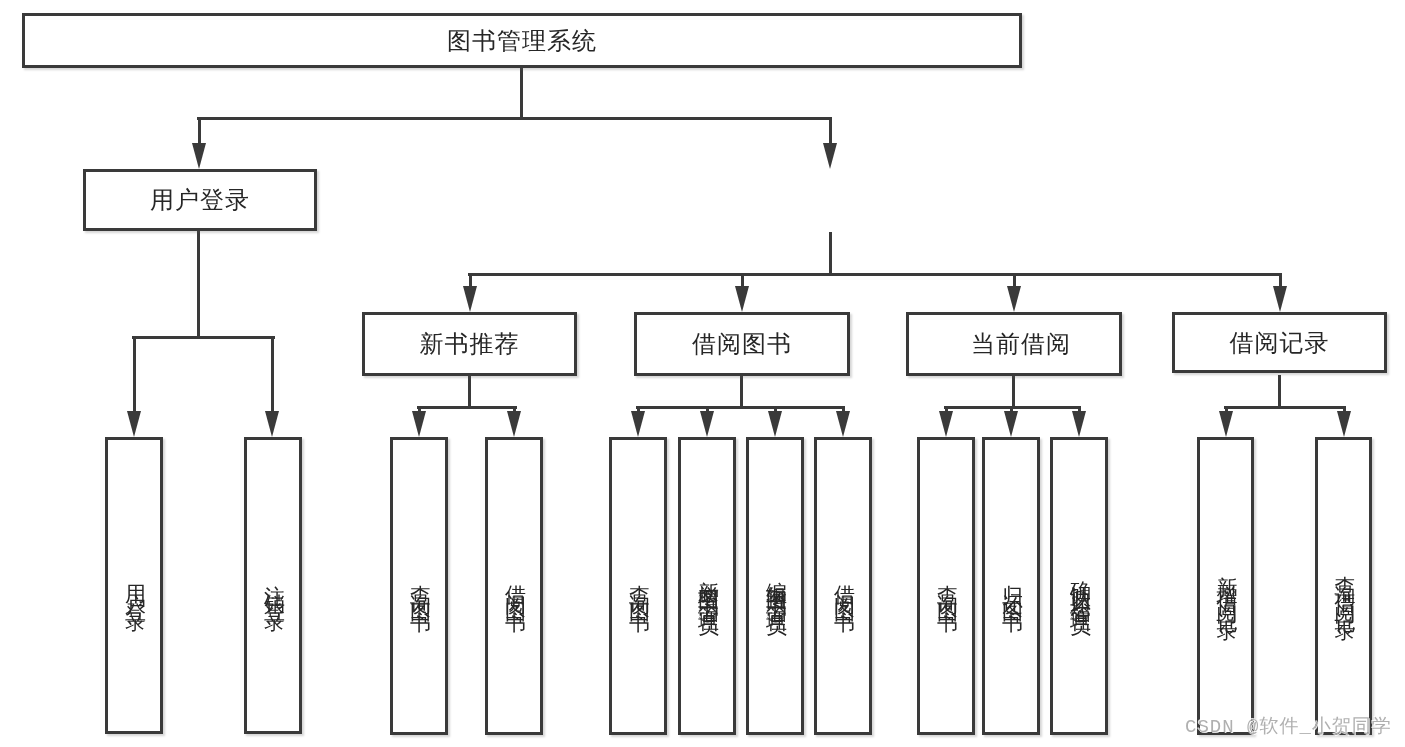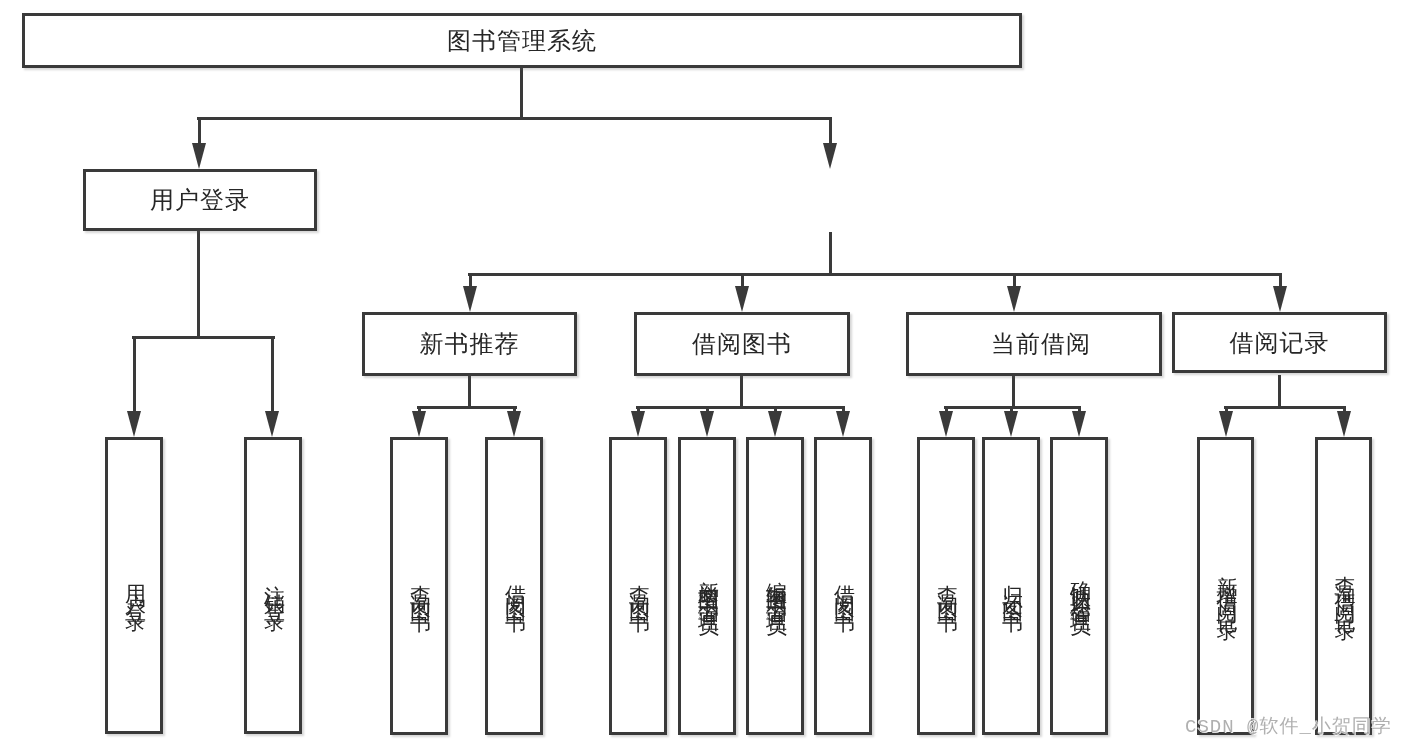--- a/index.html
+++ b/index.html
@@ -126,21 +126,21 @@
   <div class="hline" style="left:1224px; top:406px; width:122px;"></div>
   <div class="arrow" style="left:1226px; top:406px; height:31px;"></div>
   <div class="arrow" style="left:1344px; top:406px; height:31px;"></div>
 
   <div class="box" style="left:22px; top:13px; width:1000px; height:55px;">图书管理系统</div>
 
   <div class="box" style="left:83px; top:169px; width:234px; height:62px;">用户登录</div>
 
   <div class="box" style="left:362px; top:312px; width:215px; height:64px;">新书推荐</div>
   <div class="box" style="left:634px; top:312px; width:216px; height:64px;">借阅图书</div>
-  <div class="box" style="left:906px; top:312px; width:256px; height:64px;padding-left:14px;">当前借阅</div>
+  <div class="box" style="left:906px; top:312px; width:216px; height:64px;padding-left:14px;">当前借阅</div>
   <div class="box" style="left:1172px; top:312px; width:215px; height:61px;">借阅记录</div>
 
   <div class="box vbox" style="left:105px; top:437px; width:58px; height:297px;">用户登录</div>
   <div class="box vbox" style="left:244px; top:437px; width:58px; height:297px;">注销登录</div>
 
   <div class="box vbox" style="left:390px; top:437px; width:58px; height:298px;">查询图书</div>
   <div class="box vbox" style="left:485px; top:437px; width:58px; height:298px;">借阅图书</div>
 
   <div class="box vbox" style="left:609px; top:437px; width:58px; height:298px;">查询图书</div>
   <div class="box vbox" style="left:678px; top:437px; width:58px; height:298px; letter-spacing:5px;">新增图书（管理员）</div>

